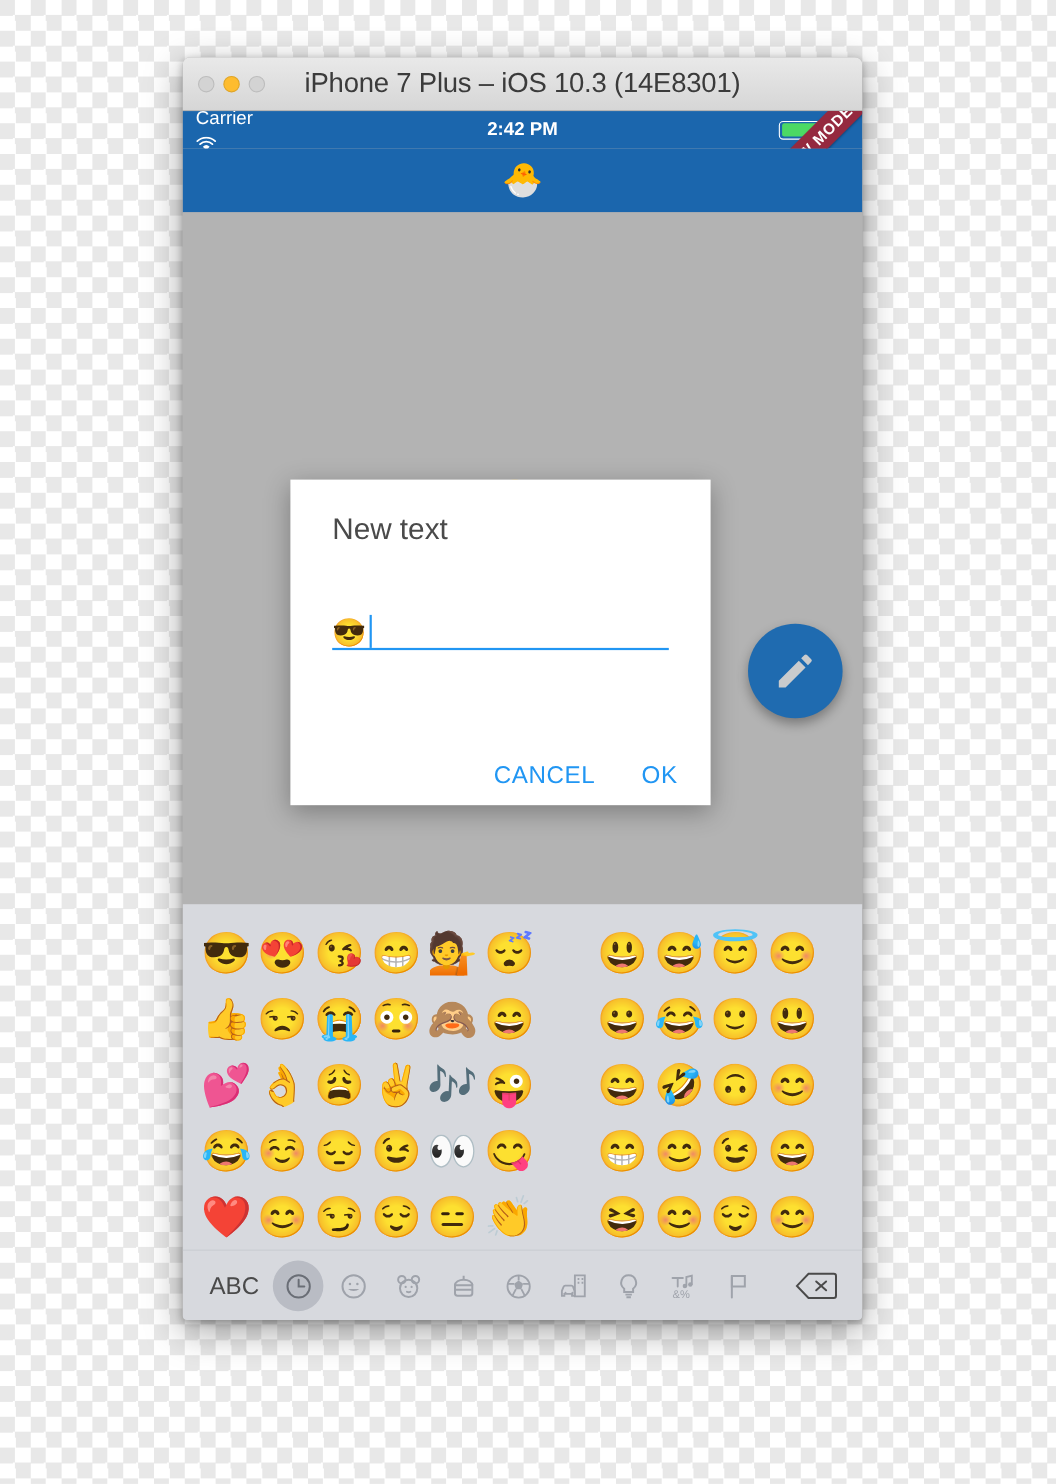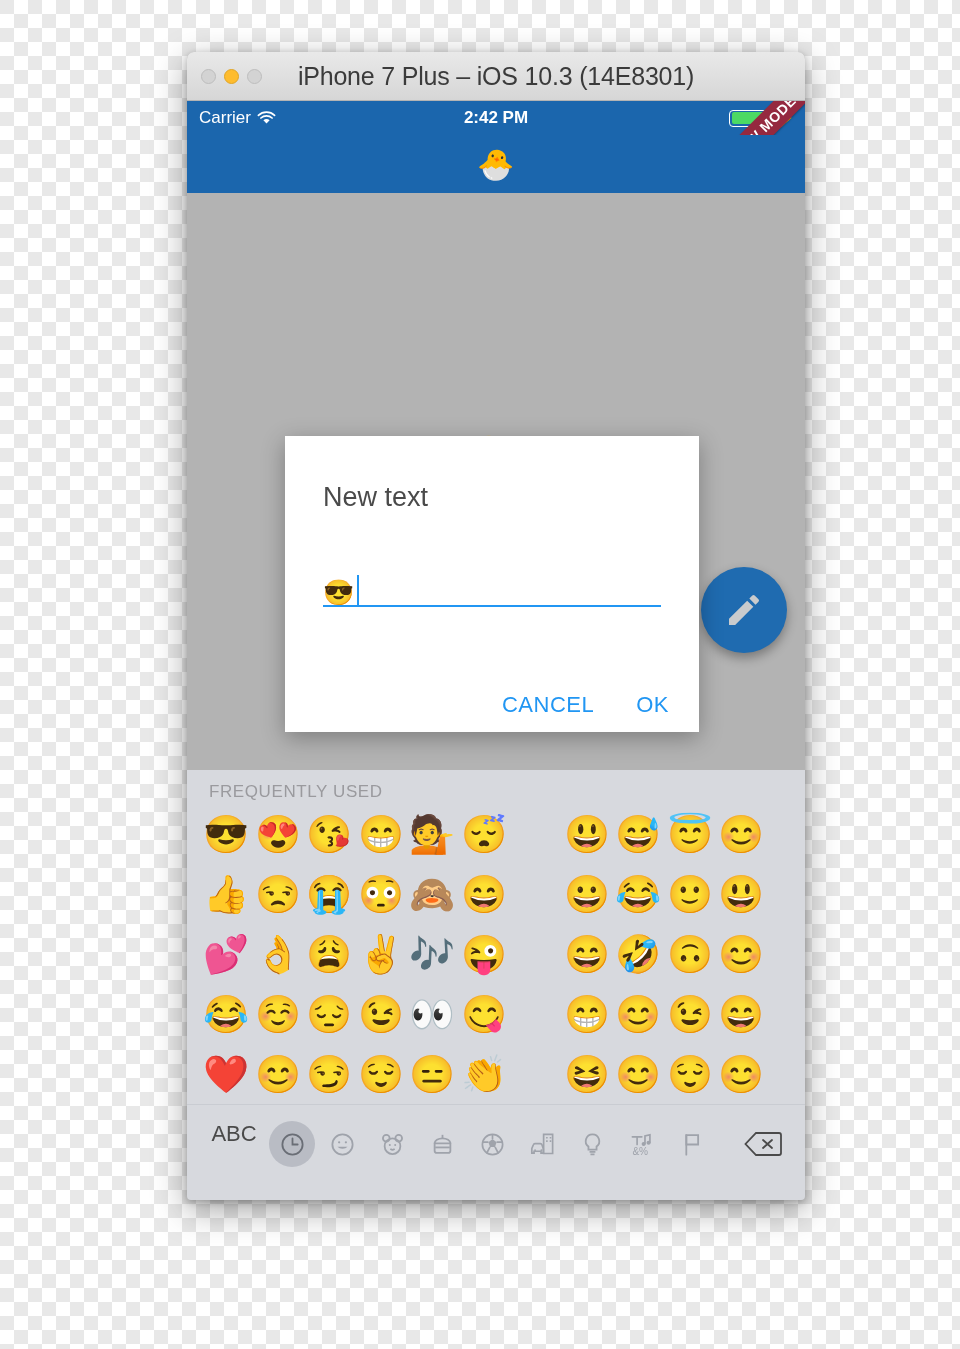--- a/index.html
+++ b/index.html
@@ -12,21 +12,21 @@
     position: relative;
     width: 960px;
     height: 1349px;
     overflow: hidden;
     background:
       repeating-conic-gradient(#ffffff 0% 25%, #e8e8e8 0% 50%) 0 0 / 28px 28px;
   }
   
   #sim-window {
     position: absolute;
-    left: 187px;
+    left: 166px;
     top: 52px;
     width: 618px;
     height: 1148px;
     border-radius: 7px 7px 4px 4px;
     box-shadow: 0 10px 34px rgba(0,0,0,0.36), 0 2px 7px rgba(0,0,0,0.24);
     overflow: hidden;
     background: #b3b3b3;
   }
   
   #titlebar {
@@ -66,22 +66,23 @@
     background: #1b66ad;
     color: #ffffff;
     display: flex;
     align-items: center;
     font-size: 17px;
     overflow: hidden;
   }
   #carrier {
     margin-left: 12px;
     display: flex;
-    align-items: center;
+    align-items: flex-start;
     gap: 6px;
+    flex-direction: column;
   }
   .wifi-ico { display:block; }
   #clock {
     position: absolute;
     left: 0; right: 0;
     text-align: center;
     font-weight: bold;
     font-size: 17px;
     pointer-events: none;
   }
@@ -157,25 +158,25 @@
     display: flex;
     align-items: center;
     justify-content: center;
     z-index: 6;
   }
   
   #dialog {
     position: absolute;
     left: 98px;
     top: 243px;
-    width: 414px;
+    width: 382px;
     background: #ffffff;
     box-shadow: 0 6px 22px rgba(0,0,0,0.30);
     z-index: 8;
-    padding: 30px 38px 0 38px;
+    padding: 14px 38px 0 38px;
     box-sizing: border-box;
     height: 296px;
   }
   #dialog-title {
     font-size: 27px;
     color: #4a4a4a;
     margin-top: 16px;
   }
   #dialog-field {
     margin-top: 58px;
@@ -241,22 +242,22 @@
     align-items: center;
     justify-content: center;
     font-size: 37px;
     line-height: 1;
     cursor: pointer;
     user-select: none;
   }
   #kb-toolbar {
     height: 64px;
     display: flex;
-    align-items: flex-start;
-    padding: 16px 16px;
+    align-items: center;
+    padding: 0 16px;
     gap: 4px;
     border-top: 1px solid #c9ccd2;
   }
   #abc-key {
     font-size: 22px;
     color: #4a4a4a;
     width: 62px;
     text-align: center;
     cursor: pointer;
   }
@@ -336,21 +337,20 @@
         </div>
         <div id="dialog-actions">
           <button class="dlg-btn">CANCEL</button>
           <button class="dlg-btn">OK</button>
         </div>
       </div>
 
       <div id="keyboard">
 
         <div id="kb-headers">
-          <div id="kb-head-left">FREQUENTLY USED</div>
         </div>
 
         <div id="emoji-grid">
             <div class="emoji-cell">😎</div>
             <div class="emoji-cell">😍</div>
             <div class="emoji-cell">😘</div>
             <div class="emoji-cell">😁</div>
             <div class="emoji-cell">💁</div>
             <div class="emoji-cell">😴</div>
             <div class="emoji-cell"></div>

